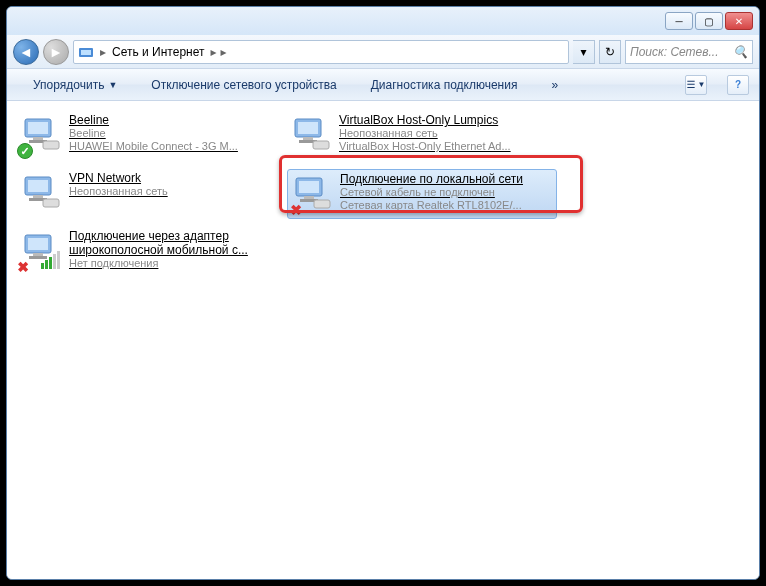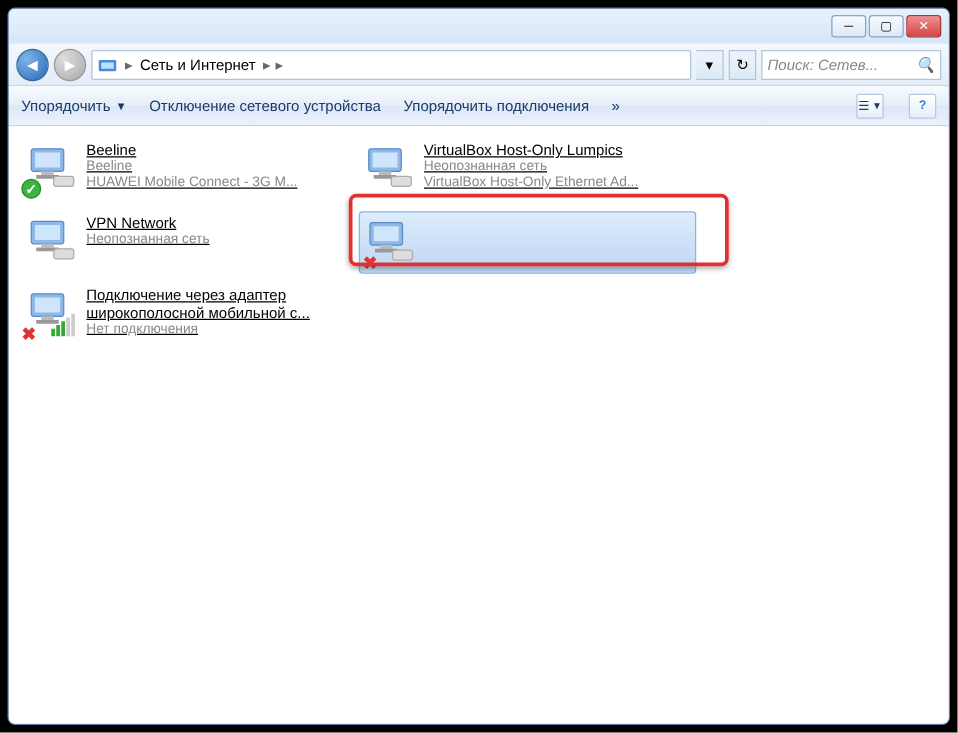--- a/index.html
+++ b/index.html
@@ -70,40 +70,40 @@
 }
 .breadcrumb .bc-icon { width:16px;height:16px;margin-right:4px; }
 .breadcrumb .bc-seg { padding: 0 4px; }
 .breadcrumb .bc-sep { color:#666; padding:0 2px; }
 .breadcrumb-tail {
   width:22px;height:24px;border:1px solid #b0c4da;border-left:none;
   display:flex;align-items:center;justify-content:center;
   background:linear-gradient(to bottom,#eef4fb,#dde9f6);
 }
 .searchbox {
-  width: 144px; height: 24px;
+  width: 128px; height: 24px;
   border: 1px solid #b0c4da;
   background: #fff;
   display: flex; align-items: center;
   padding: 0 4px;
   color:#888;
   font-style: italic;
 }
 .searchbox .sicon { margin-left:auto; color:#4b7bb8; }
 .toolbar {
   height: 32px;
   background: linear-gradient(to bottom,#f7fbff,#e6eef8 48%,#dde8f5 52%,#eaf2fb);
   border-bottom: 1px solid #c8d6e8;
   display: flex;
   align-items: center;
   padding: 0 10px;
   gap: 18px;
   color:#1a3a6a;
 }
-.toolbar .tbtn { display:flex;align-items:center;gap:4px; }
+.toolbar .tbtn { display:flex;align-items:center;gap:4px;margin-left:16px; }
 .toolbar .chev { font-size:9px; }
 .toolbar .spacer { flex:1; }
 .ticon {
   width:22px;height:20px;border:1px solid #b8cadf;border-radius:2px;
   background:linear-gradient(to bottom,#fff,#e4eef9);
   display:flex;align-items:center;justify-content:center;font-size:10px;
   margin-left:2px;
 }
 .content {
   flex: 1;
@@ -184,21 +184,21 @@
       <span class="sicon">🔍</span>
     </div>
   </div>
 
   <div class="toolbar">
     <div class="tbtn">
       <span>Упорядочить</span>
       <span class="chev">▼</span>
     </div>
     <div class="tbtn">Отключение сетевого устройства</div>
-    <div class="tbtn">Упорядочить подключения</div>
+    <div class="tbtn">Диагностика подключения</div>
     <div class="tbtn">»</div>
     <div class="spacer"></div>
     <div class="ticon">☰<span style="font-size:8px;margin-left:2px">▼</span></div>
     <div class="ticon" style="color:#3a7fd5;font-weight:bold;">?</div>
   </div>
 
   <div class="content">
 
     <div class="item">
       <div class="item-icon">
@@ -254,20 +254,25 @@
     <div class="item selected">
       <div class="item-icon">
         <svg class="monitor-svg" viewBox="0 0 44 44">
             <rect x="6" y="6" width="26" height="18" rx="2" fill="#8db8e8" stroke="#5a8bc4"></rect>
             <rect x="9" y="9" width="20" height="12" fill="#cfe5fb"></rect>
             <rect x="14" y="24" width="10" height="3" fill="#bbb"></rect>
             <rect x="10" y="27" width="18" height="3" fill="#999"></rect>
             <rect x="24" y="28" width="16" height="8" rx="2" fill="#ddd" stroke="#aaa"></rect>
           </svg>
         <div class="badge cross">✖</div>
+      </div>
+      <div class="item-text">
+        <div class="title">Подключение по локальной сети</div>
+        <div class="line2">Сетевой кабель не подключен</div>
+        <div class="line3">Сетевая карта Realtek RTL8102E/...</div>
       </div>
     </div>
 
     <div class="item">
       <div class="item-icon">
         <svg class="monitor-svg" viewBox="0 0 44 44">
             <rect x="6" y="6" width="26" height="18" rx="2" fill="#8db8e8" stroke="#5a8bc4"></rect>
             <rect x="9" y="9" width="20" height="12" fill="#cfe5fb"></rect>
             <rect x="14" y="24" width="10" height="3" fill="#bbb"></rect>
             <rect x="10" y="27" width="18" height="3" fill="#999"></rect>

